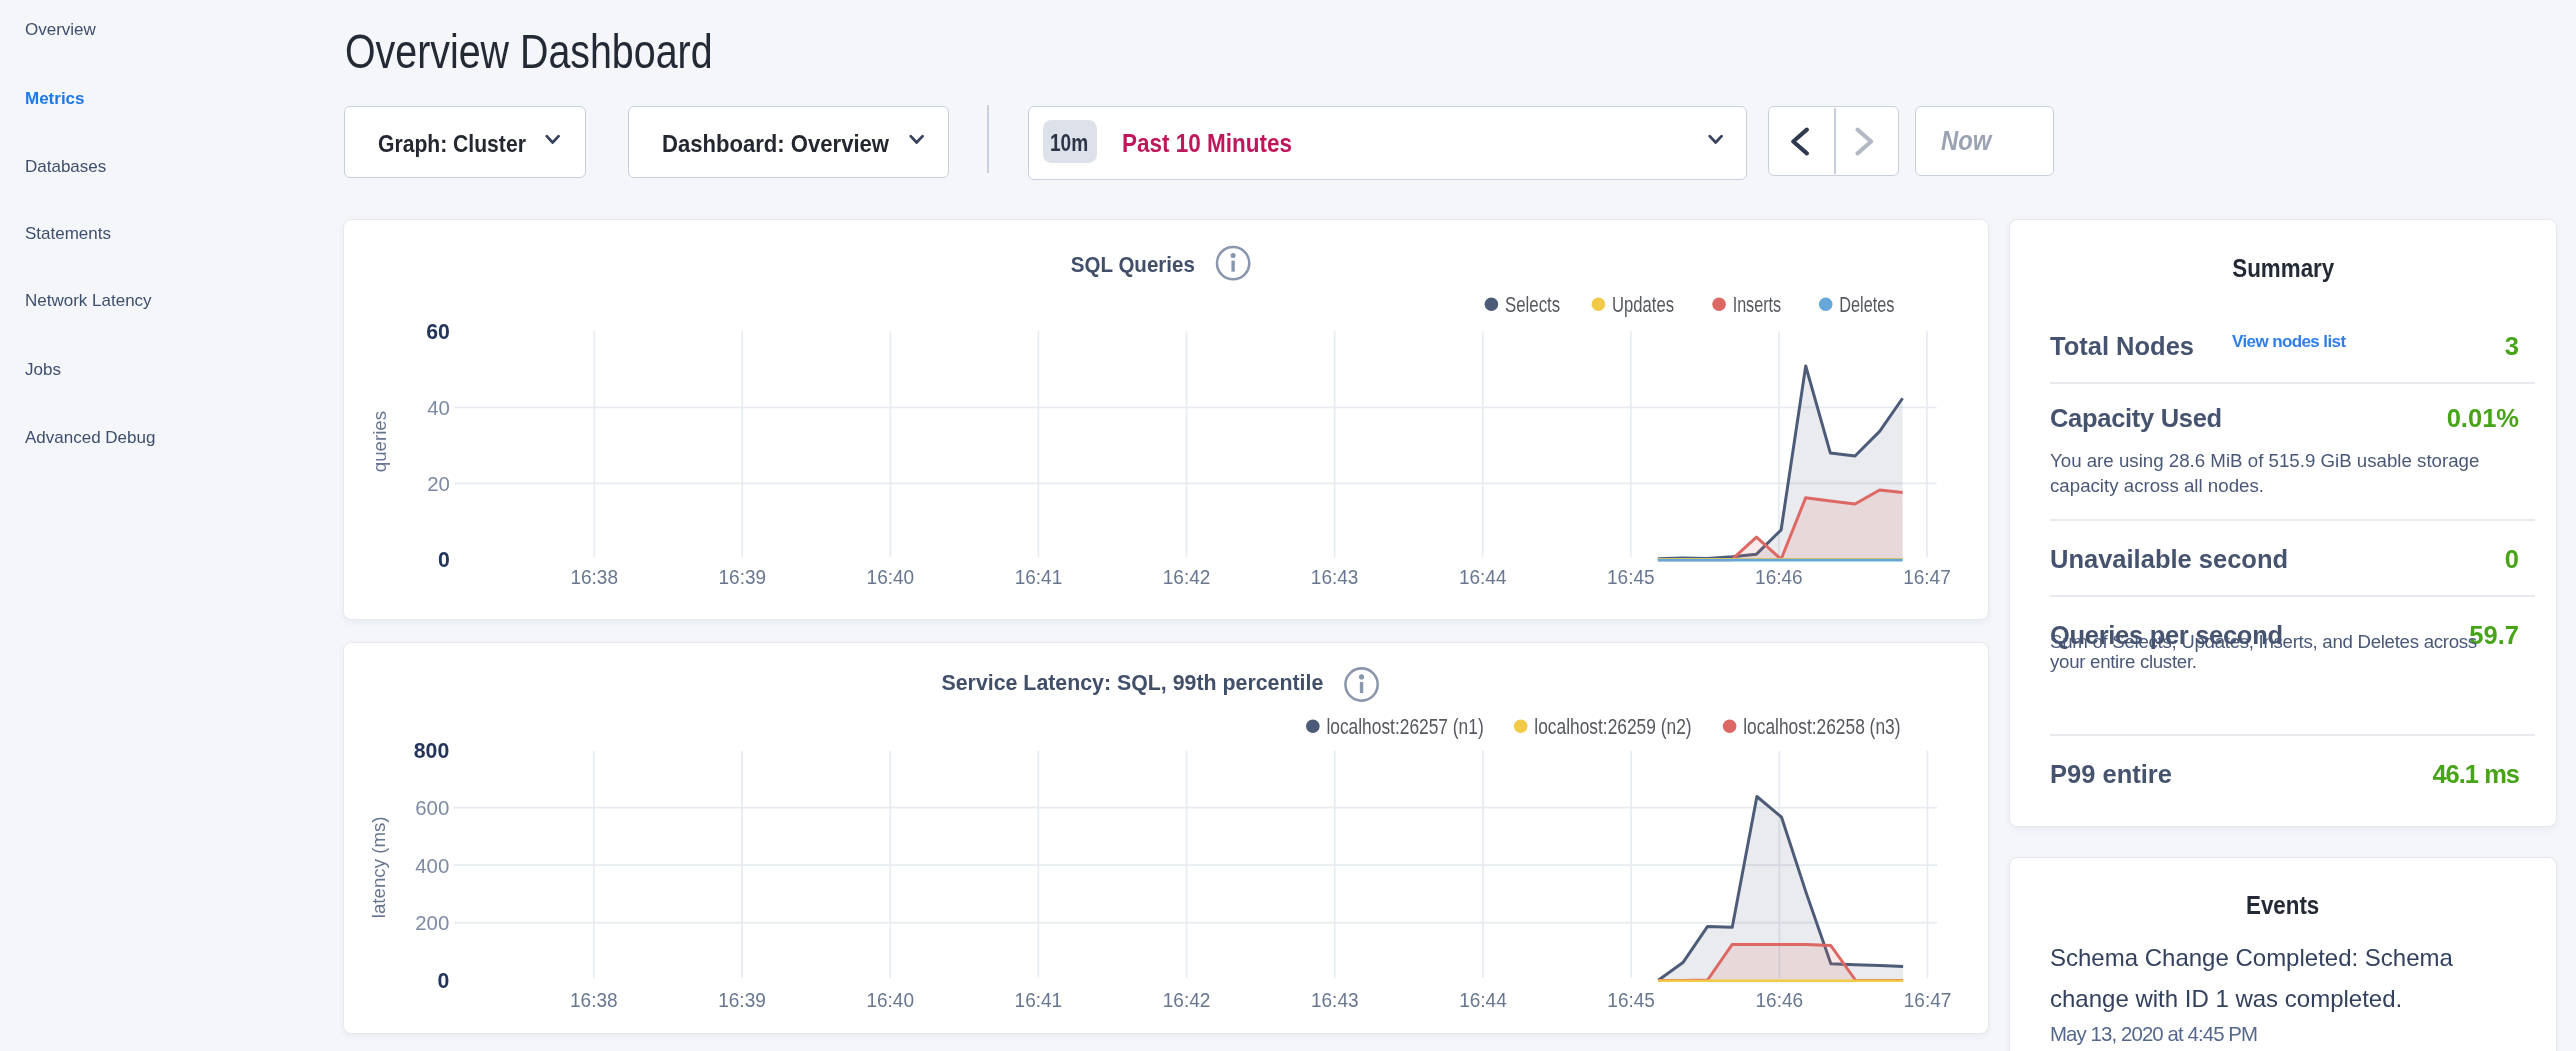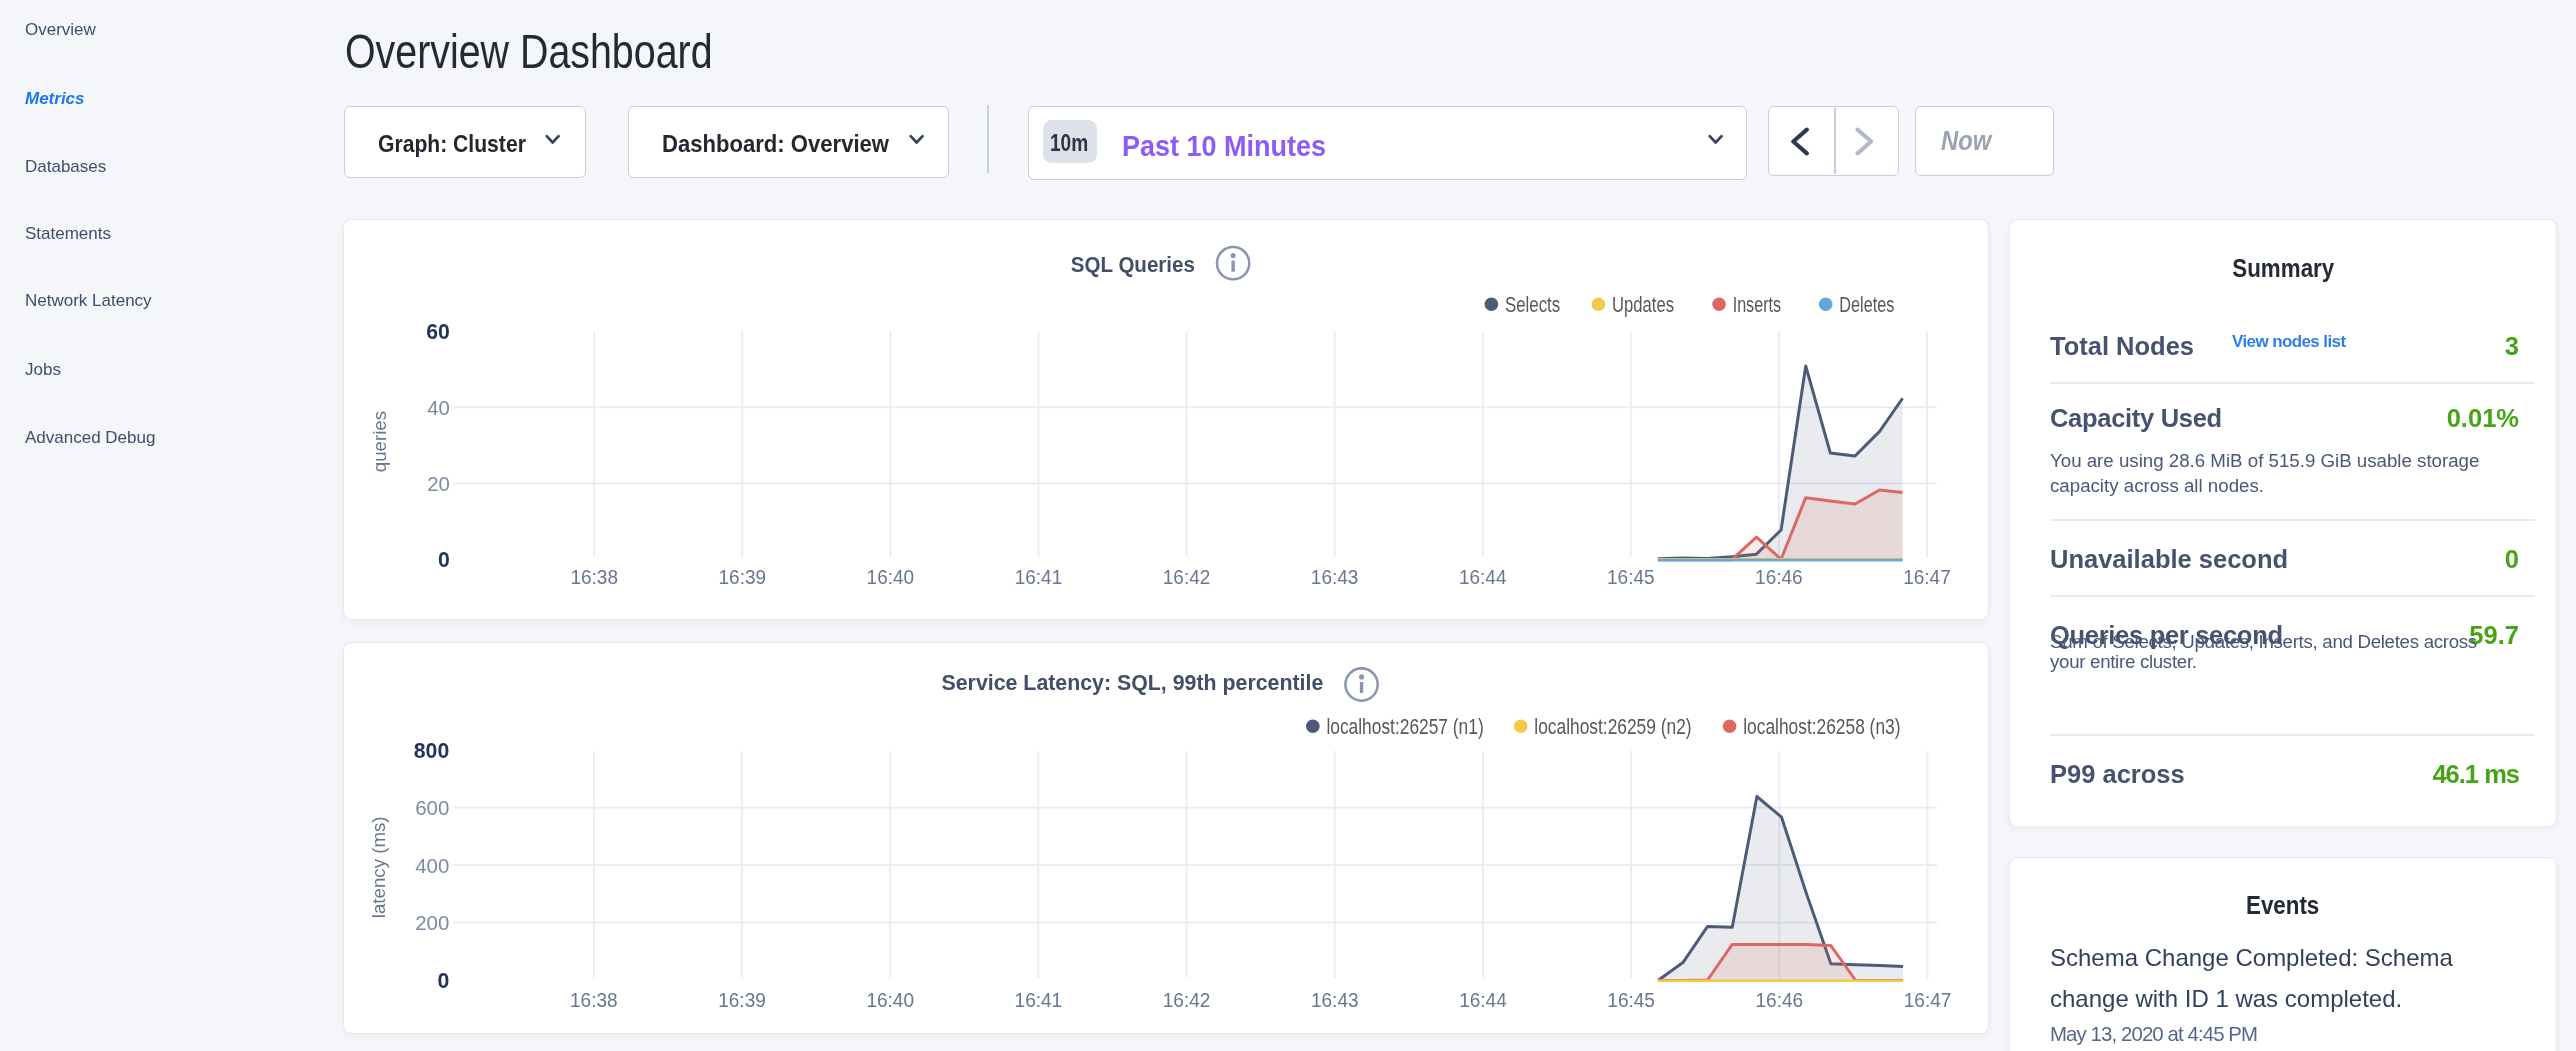--- a/index.html
+++ b/index.html
@@ -15,21 +15,21 @@
   .ctltxt{position:absolute;font-weight:bold;font-size:24px;color:#23272f;white-space:nowrap;}
   .slabel{position:absolute;font-weight:bold;font-size:25.5px;color:#46536e;white-space:nowrap;}
   .sval{position:absolute;left:2009px;width:510px;text-align:right;font-weight:bold;font-size:25.5px;color:#47a417;}
   .sbody{position:absolute;left:2050px;font-size:18.7px;color:#4a5878;line-height:25px;white-space:nowrap;}
   .sep{position:absolute;left:2050px;width:485px;height:1.7px;background:#e8eaef;}
 </style>
 </head>
 <body>
 
   <div class="nav" style="top:20px;">Overview</div>
-  <div class="nav active" style="top:89px;font-style:italic;">Metrics</div>
+  <div class="nav active" style="top:89px;">Metrics</div>
   <div class="nav" style="top:157px;">Databases</div>
   <div class="nav" style="top:224px;">Statements</div>
   <div class="nav" style="top:291px;">Network Latency</div>
   <div class="nav" style="top:360px;">Jobs</div>
   <div class="nav" style="top:428px;">Advanced Debug</div>
 
   <div class="abs" style="left:345px;top:23.6px;font-size:48px;color:#242a35;"><span class="sx" style="transform:scaleX(0.82);">Overview Dashboard</span></div>
 
   <div class="ctl" style="left:344px;top:106px;width:242px;height:72px;"></div>
   <div class="ctltxt" style="left:378px;top:130px;"><span class="sx" style="transform:scaleX(0.88);">Graph: Cluster</span></div>
@@ -41,21 +41,21 @@
   <div class="ctltxt" style="left:662px;top:130px;"><span class="sx" style="transform:scaleX(0.92);">Dashboard: Overview</span></div>
   <svg class="abs" style="left:909px;top:134px;" width="15.3" height="11" viewBox="0 0 18 13">
     <polyline points="2,2.5 9,10 16,2.5" fill="none" stroke="#36415c" stroke-width="3.2" stroke-linecap="round" stroke-linejoin="round"></polyline>
   </svg>
 
   <div class="abs" style="left:987px;top:105px;width:1.7px;height:68px;background:#c9cfdb;"></div>
 
   <div class="ctl" style="left:1028px;top:106px;width:719px;height:74px;"></div>
   <div class="abs" style="left:1043px;top:120px;width:54px;height:43px;background:#dde1ea;border-radius:8.5px;"></div>
   <div class="abs" style="left:1050px;top:130px;font-weight:bold;font-size:23px;color:#2d3448;"><span class="sx" style="transform:scaleX(0.83);">10m</span></div>
-  <div class="abs" style="left:1122px;top:129px;font-weight:bold;font-size:30px;color:#8b5cf6;"><span class="sx" style="transform:scaleX(0.90);">Past 10 Minutes</span></div>
+  <div class="abs" style="left:1122px;top:129px;font-weight:bold;font-size:25px;color:#be185d;"><span class="sx" style="transform:scaleX(0.90);">Past 10 Minutes</span></div>
   <svg class="abs" style="left:1708px;top:134px;" width="15.3" height="11" viewBox="0 0 18 13">
     <polyline points="2,2.5 9,10 16,2.5" fill="none" stroke="#36415c" stroke-width="3.2" stroke-linecap="round" stroke-linejoin="round"></polyline>
   </svg>
 
   <div class="ctl" style="left:1768px;top:106px;width:131px;height:70px;"></div>
   <div class="abs" style="left:1834px;top:108px;width:1.7px;height:66px;background:#c8cfdc;"></div>
   <svg class="abs" style="left:1789px;top:127px;" width="20.4" height="29" viewBox="0 0 24 34">
     <polyline points="21,3 5,17 21,31" fill="none" stroke="#2e3950" stroke-width="4.8" stroke-linecap="round" stroke-linejoin="round"></polyline>
   </svg>
   <svg class="abs" style="left:1855px;top:127px;" width="20.4" height="29" viewBox="0 0 24 34">
@@ -175,20 +175,20 @@
 
   <div class="slabel" style="left:2050px;top:545px;">Unavailable second</div>
   <div class="sval" style="top:545px;">0</div>
   <div class="sep" style="top:595px;"></div>
 
   <div class="slabel" style="left:2050px;top:621px;letter-spacing:-0.3px;">Queries per second</div>
   <div class="sval" style="top:621px;">59.7</div>
   <div class="sbody" style="top:632px;line-height:20px;letter-spacing:-0.3px;">Sum of Selects, Updates, Inserts, and Deletes across<br>your entire cluster.</div>
   <div class="sep" style="top:734px;"></div>
 
-  <div class="slabel" style="left:2050px;top:760px;">P99 across</div>
+  <div class="slabel" style="left:2050px;top:760px;">P99 entire</div>
   <div class="sval" style="top:760px;letter-spacing:-1px;">46.1 ms</div>
 
   <div class="card" style="left:2009px;top:857px;width:548px;height:323px;"></div>
   <div class="abs" style="left:2009px;top:890px;width:548px;text-align:center;font-weight:bold;font-size:26px;color:#242a35;"><span class="sx" style="transform:scaleX(0.86);transform-origin:50% 0;">Events</span></div>
   <div class="abs" style="left:2050px;top:937px;font-size:24px;line-height:41px;color:#33415e;white-space:nowrap;">Schema Change Completed: Schema<br>change with ID 1 was completed.</div>
   <div class="abs" style="left:2050px;top:1023px;font-size:20.4px;letter-spacing:-0.9px;color:#54678d;">May 13, 2020 at 4:45 PM</div>
 
 
 </body></html>

